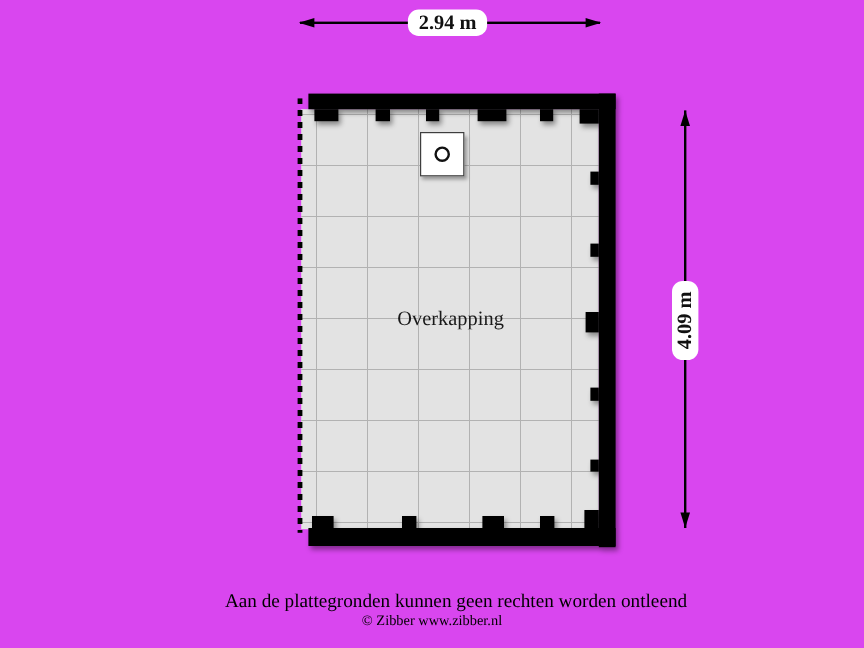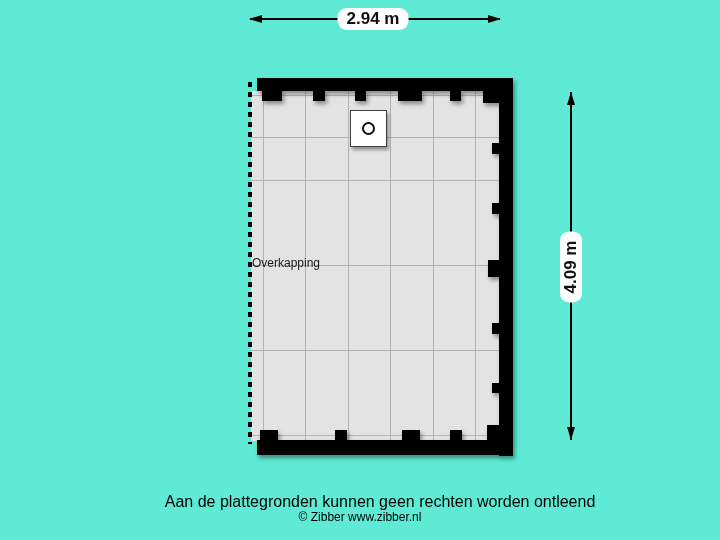--- a/index.html
+++ b/index.html
@@ -1,17 +1,17 @@
 <!DOCTYPE html>
 <html><head>
 <meta charset="utf-8">
 <style>
   html,body{margin:0;padding:0;background:#fff;}
-  .stage{position:relative;width:720px;height:540px;background:#5eead4;overflow:hidden;
-         font-family:Liberation Sans, sans-serif;color:#111;}
+  .stage{position:relative;width:720px;height:540px;background:#d946ef;overflow:hidden;
+         font-family:Liberation Serif, serif;color:#111;}
 
   
   .floor{position:absolute;left:251px;top:91px;width:248px;height:350px;
     background-color:#e3e3e3;
     background-image:
       repeating-linear-gradient(to right, transparent 0 12px, #b2b2b2 12px 13px, transparent 13px 42.5px),
       repeating-linear-gradient(to bottom, transparent 0 4px, #b2b2b2 4px 5px, transparent 5px 42.5px);
   }
 
   
@@ -21,22 +21,22 @@
 
   .dashline{position:absolute;left:248px;top:82px;width:4px;height:362px;
     background-image:repeating-linear-gradient(to bottom,#000 0 5px,transparent 5px 10px);}
 
   
   .postbox{position:absolute;left:350px;top:110px;width:35px;height:35px;background:#fff;
     border:1.5px solid #3e3e3e;box-shadow:2px 3px 3px rgba(0,0,0,0.35);
     display:flex;align-items:center;justify-content:center;}
   .postcircle{width:9px;height:9px;border:2.5px solid #111;border-radius:50%;}
 
-  .room-label{position:absolute;left:252px;top:256px;width:247px;text-align:left;
-    font-size:12px;color:#1a1a1a;}
+  .room-label{position:absolute;left:252px;top:256px;width:247px;text-align:center;
+    font-size:17px;color:#1a1a1a;}
 
   
   .dim-line{position:absolute;background:#000;}
   .arrow{position:absolute;width:0;height:0;}
   .arrow-left {border-top:4.5px solid transparent;border-bottom:4.5px solid transparent;border-right:13px solid #000;}
   .arrow-right{border-top:4.5px solid transparent;border-bottom:4.5px solid transparent;border-left:13px solid #000;}
   .arrow-up   {border-left:4.5px solid transparent;border-right:4.5px solid transparent;border-bottom:13px solid #000;}
   .arrow-down {border-left:4.5px solid transparent;border-right:4.5px solid transparent;border-top:13px solid #000;}
 
   .dim-label{position:absolute;background:#fff;border-radius:9px;padding:1px 9px;

